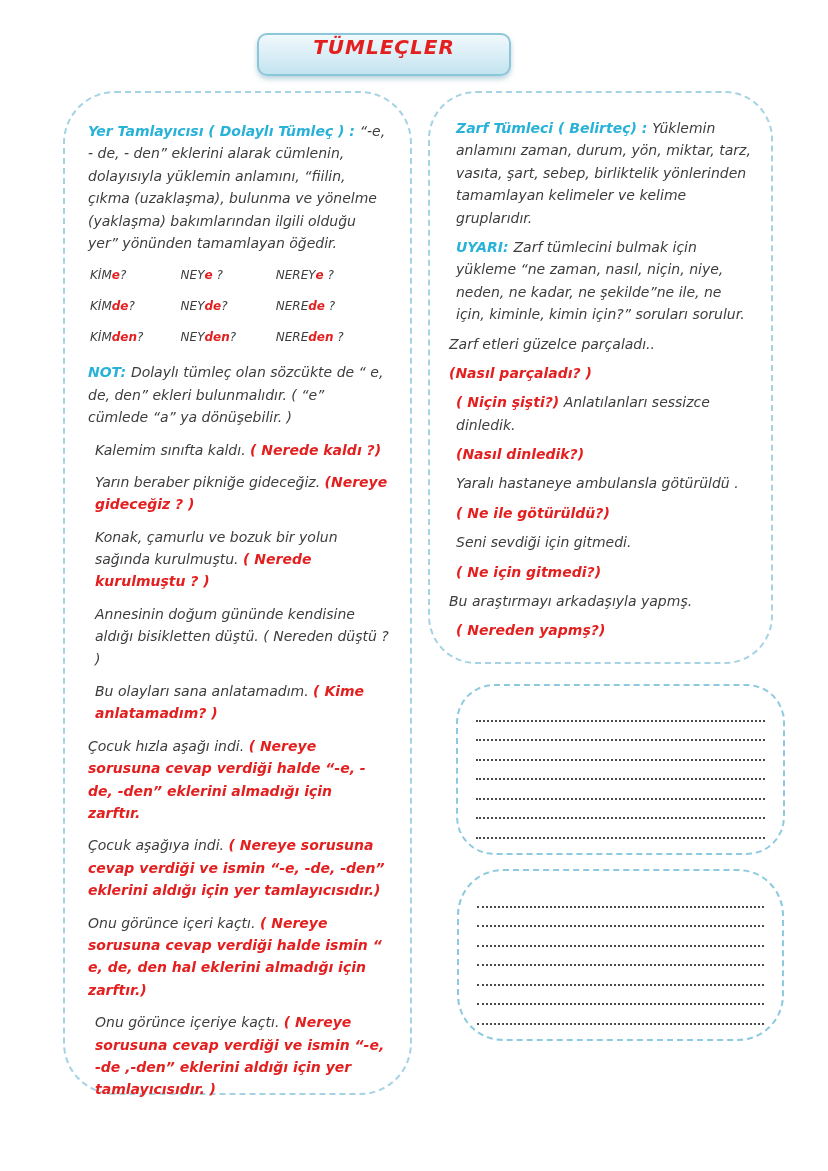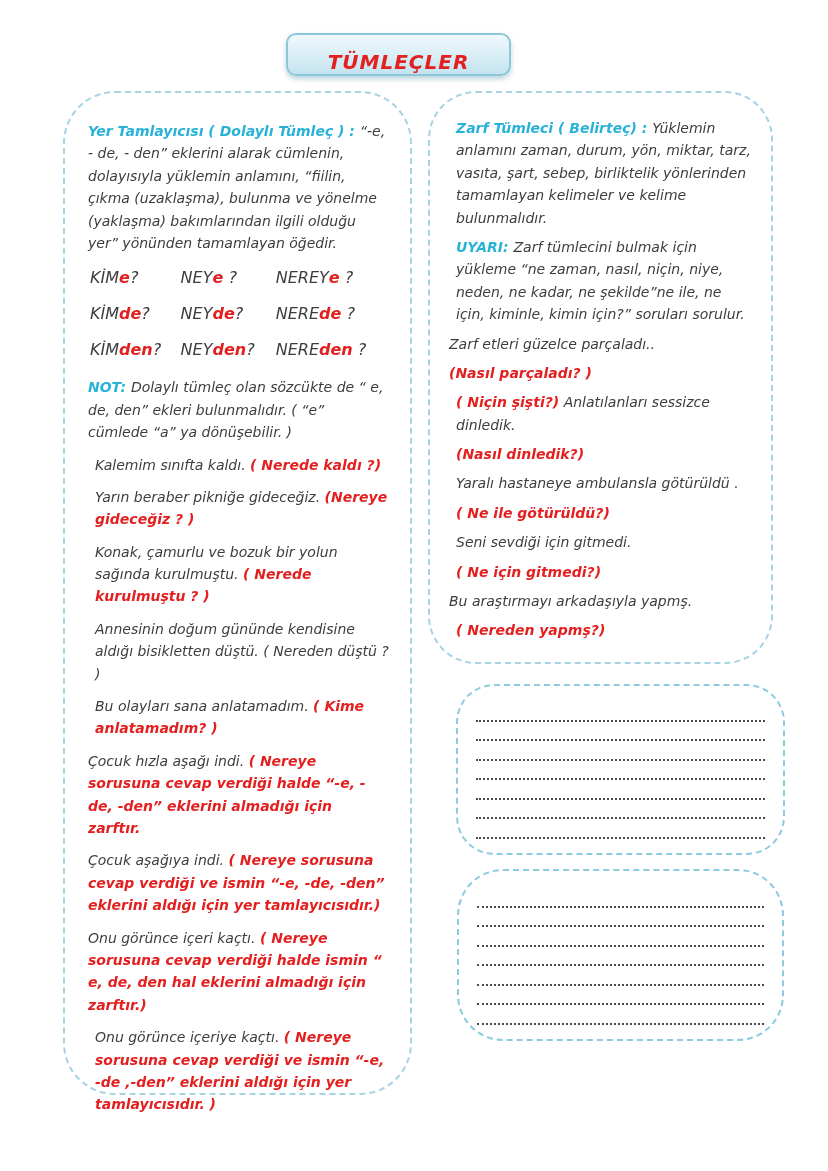--- a/index.html
+++ b/index.html
@@ -11,25 +11,25 @@
   *{box-sizing:border-box;margin:0;padding:0;}
   html,body{background:#ffffff;}
   body{
     width:828px;height:1171px;
     font-family:"DejaVu Sans",sans-serif;
     font-style:italic;
   }
   .page{position:relative;width:828px;height:1171px;background:#fff;overflow:hidden;}
 
   .title-box{
-    position:absolute;left:257px;top:33px;width:225px;height:43px;
+    position:absolute;left:257px;top:33px;width:254px;height:43px;
     background:linear-gradient(180deg,#f0f9fc 0%,#d8edf5 55%,#c3e4ef 100%);
     border:2px solid #8cc6d9;border-radius:10px;
     box-shadow:0 3px 5px rgba(120,170,190,.5);
-    display:flex;align-items:flex-end;justify-content:center;margin-left:29px;
+    display:flex;align-items:flex-start;justify-content:center;
   }
   .title-box .title{
     color:var(--accent-red);font-weight:bold;font-size:20px;letter-spacing:1px;
   }
 
   .panel{
     position:absolute;border:2px dashed var(--border-blue);
     background:#fff;
   }
   .panel.left{
@@ -46,21 +46,21 @@
     margin-bottom:10px;
   }
   .panel.right .para{margin-bottom:7px;}
   .para.ind{padding-left:7px;}
   .c-blue{color:var(--accent-blue);font-weight:bold;}
   .c-red{color:var(--accent-red);font-weight:bold;}
   .c-body{color:var(--text-dark);}
 
   .qtable{margin:14px 0 12px 2px;}
   .qrow{display:grid;grid-template-columns:1fr 1.05fr 1.25fr;margin-bottom:17px;}
-  .qcell{font-size:16px;color:var(--text-dark);}
+  .qcell{font-size:12px;color:var(--text-dark);}
 
   .notes{
     position:absolute;border:2px dashed #8ecadf;background:#fff;
   }
   .notes.n1{left:456px;top:684px;width:329px;height:171px;border-radius:38px;padding:16px 14px 0 14px;}
   .notes.n2{left:457px;top:869px;width:327px;height:172px;border-radius:46px;padding:17px 14px 0 14px;}
   .dotline{
     height:19.5px;
     border-bottom:2.2px dotted #4a4a4a;
     margin:0 4px;
@@ -100,21 +100,21 @@
       <p class="para ind"><span class="c-body">Konak, çamurlu ve bozuk bir yolun sağında kurulmuştu. </span><span class="c-red">( Nerede kurulmuştu ? )</span></p>
       <p class="para ind"><span class="c-body">Annesinin doğum gününde kendisine aldığı bisikletten düştü. ( Nereden düştü ? )</span></p>
       <p class="para ind"><span class="c-body">Bu olayları sana anlatamadım. </span><span class="c-red">( Kime anlatamadım? )</span></p>
       <p class="para"><span class="c-body">Çocuk hızla aşağı indi. </span><span class="c-red">( Nereye sorusuna cevap verdiği halde “-e, -de, -den” eklerini almadığı için zarftır.</span></p>
       <p class="para"><span class="c-body">Çocuk aşağıya indi. </span><span class="c-red">( Nereye sorusuna cevap verdiği ve ismin “-e, -de, -den” eklerini aldığı için yer tamlayıcısıdır.)</span></p>
       <p class="para"><span class="c-body">Onu görünce içeri kaçtı. </span><span class="c-red">( Nereye sorusuna cevap verdiği halde ismin “ e, de, den hal eklerini almadığı için zarftır.)</span></p>
       <p class="para ind"><span class="c-body">Onu görünce içeriye kaçtı. </span><span class="c-red">( Nereye sorusuna cevap verdiği ve ismin “-e, -de ,-den” eklerini aldığı için yer tamlayıcısıdır. )</span></p>
     </div>
 
   <div class="panel right">
-      <p class="para ind"><span class="c-blue">Zarf Tümleci ( Belirteç) : </span><span class="c-body">Yüklemin anlamını zaman, durum, yön, miktar, tarz, vasıta, şart, sebep, birliktelik yönlerinden tamamlayan kelimeler ve kelime bulunmalıdır.</span></p>
+      <p class="para ind"><span class="c-blue">Zarf Tümleci ( Belirteç) : </span><span class="c-body">Yüklemin anlamını zaman, durum, yön, miktar, tarz, vasıta, şart, sebep, birliktelik yönlerinden tamamlayan kelimeler ve kelime gruplarıdır.</span></p>
       <p class="para ind"><span class="c-blue">UYARI: </span><span class="c-body">Zarf tümlecini bulmak için yükleme “ne zaman, nasıl, niçin, niye, neden, ne kadar, ne şekilde”ne ile, ne için, kiminle, kimin için?” soruları sorulur.</span></p>
       <p class="para"><span class="c-body">Zarf etleri güzelce parçaladı..</span></p>
       <p class="para"><span class="c-red">(Nasıl parçaladı? )</span></p>
       <p class="para ind"><span class="c-red">( Niçin şişti?)</span><span class="c-body">  Anlatılanları sessizce dinledik.</span></p>
       <p class="para ind"><span class="c-red">(Nasıl dinledik?)</span></p>
       <p class="para ind"><span class="c-body">Yaralı hastaneye ambulansla götürüldü .</span></p>
       <p class="para ind"><span class="c-red">( Ne ile götürüldü?)</span></p>
       <p class="para ind"><span class="c-body">Seni sevdiği için gitmedi.</span></p>
       <p class="para ind"><span class="c-red">( Ne için gitmedi?)</span></p>
       <p class="para"><span class="c-body">Bu araştırmayı arkadaşıyla yapmş.</span></p>

